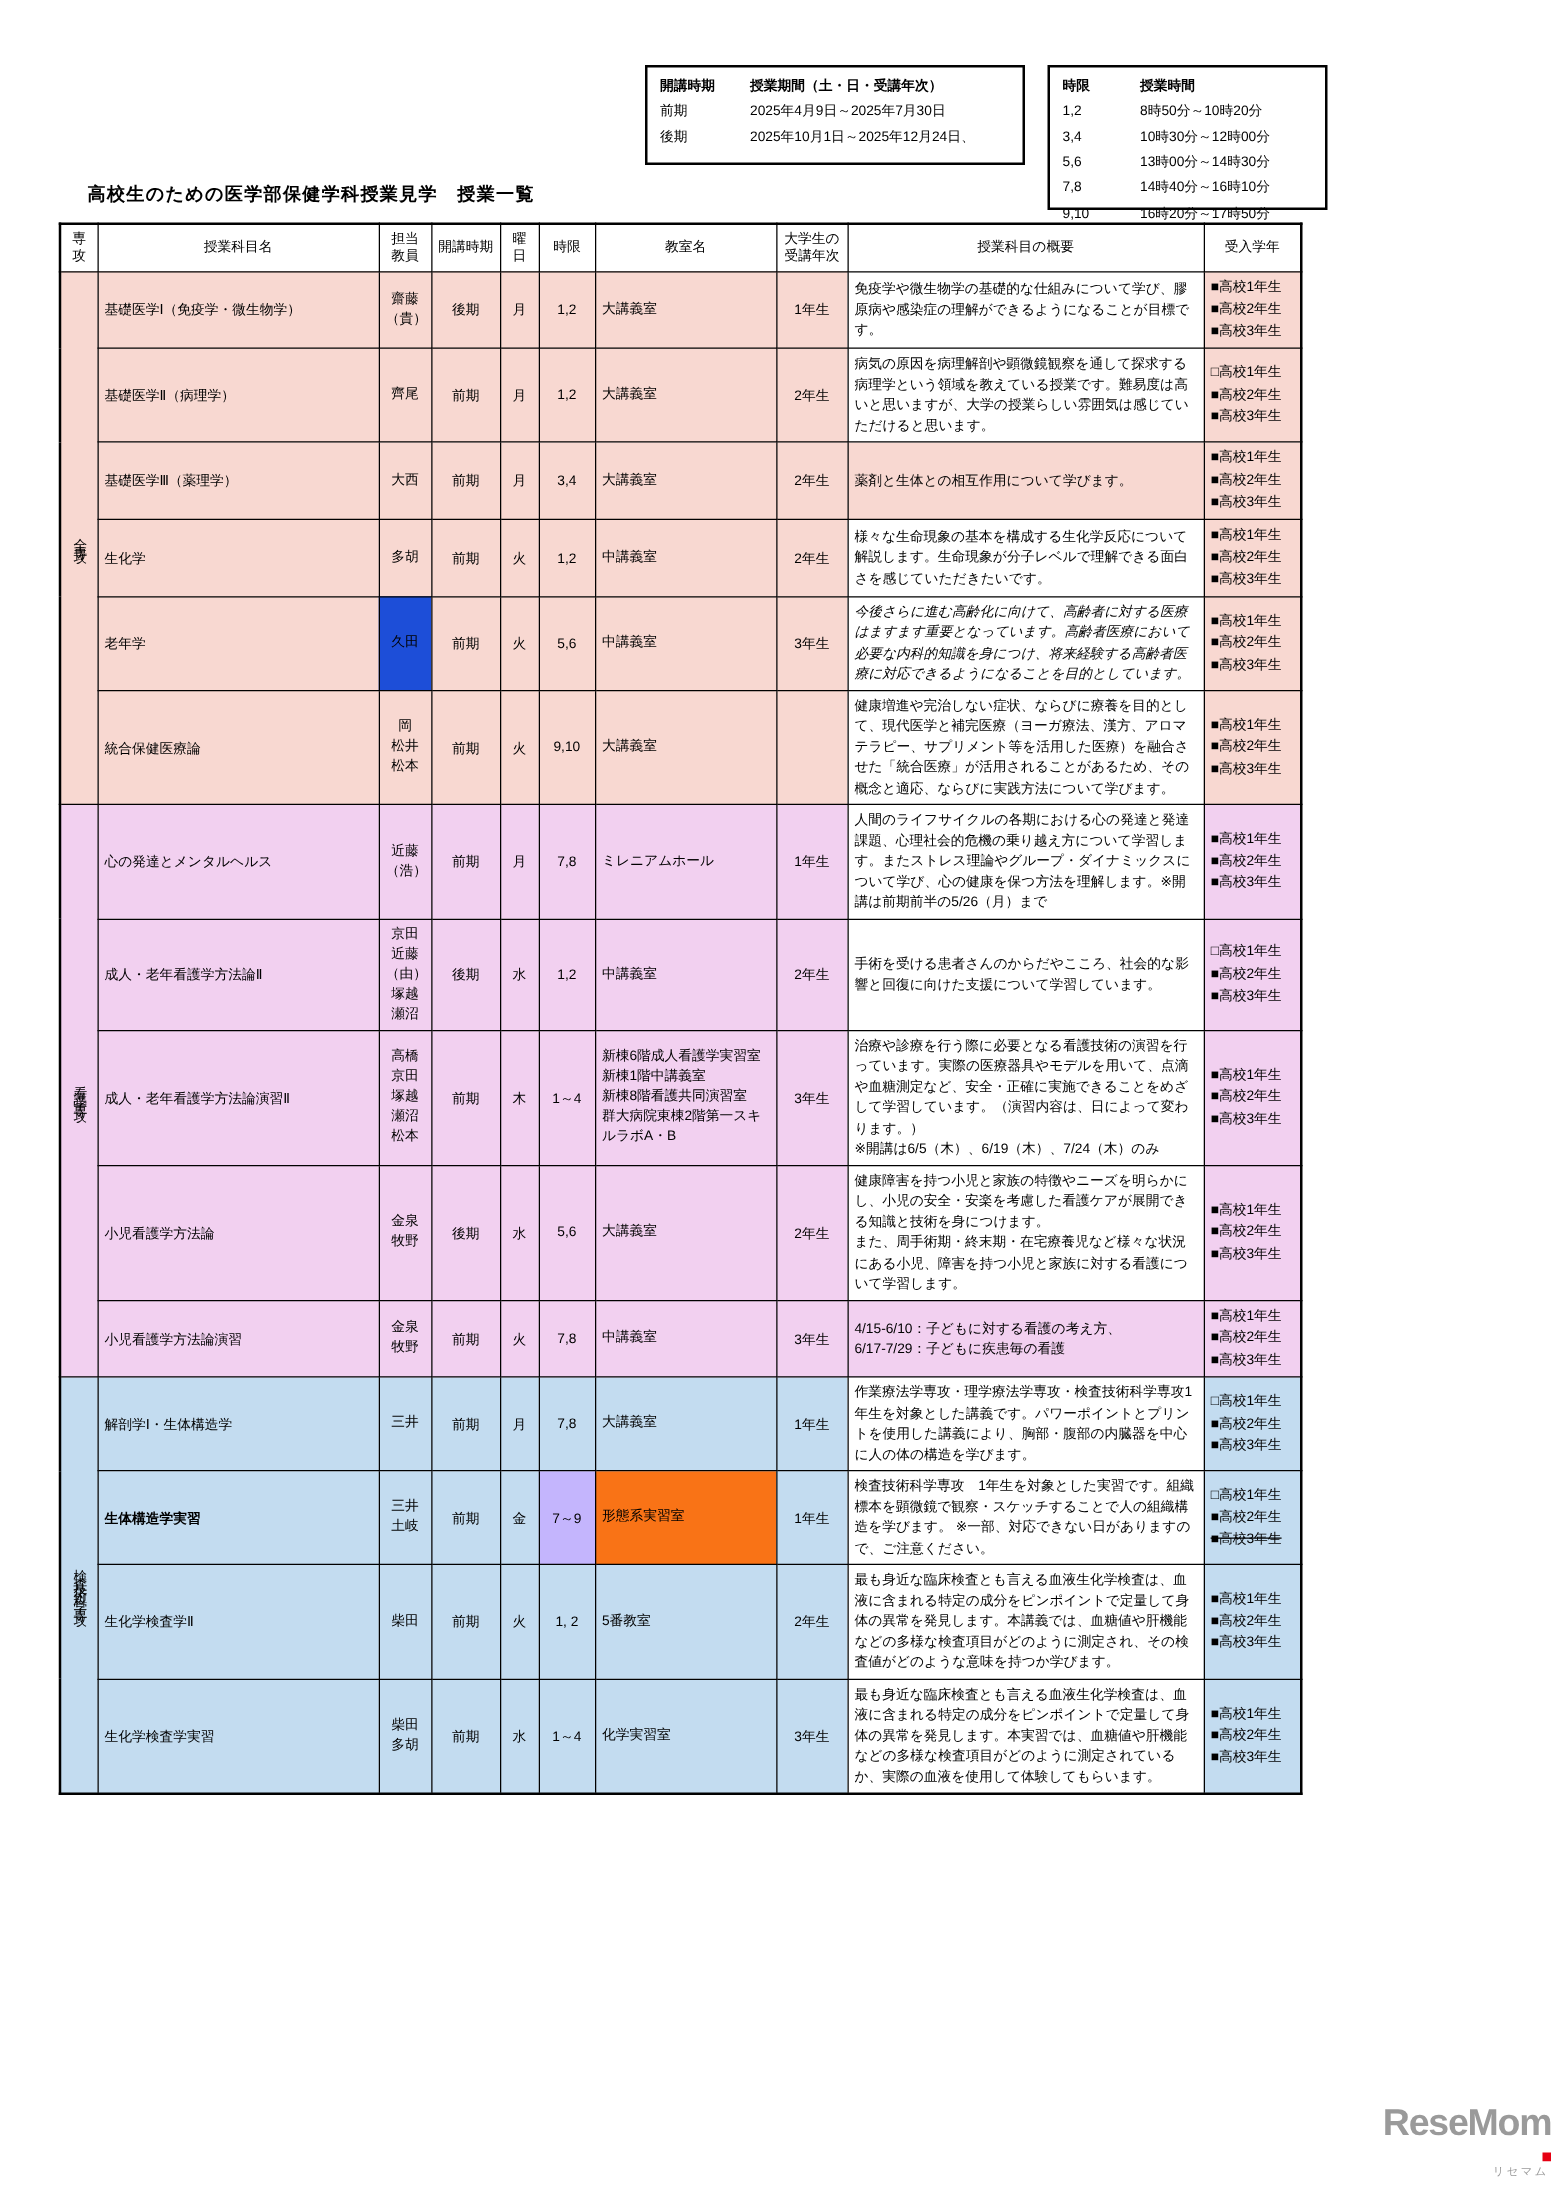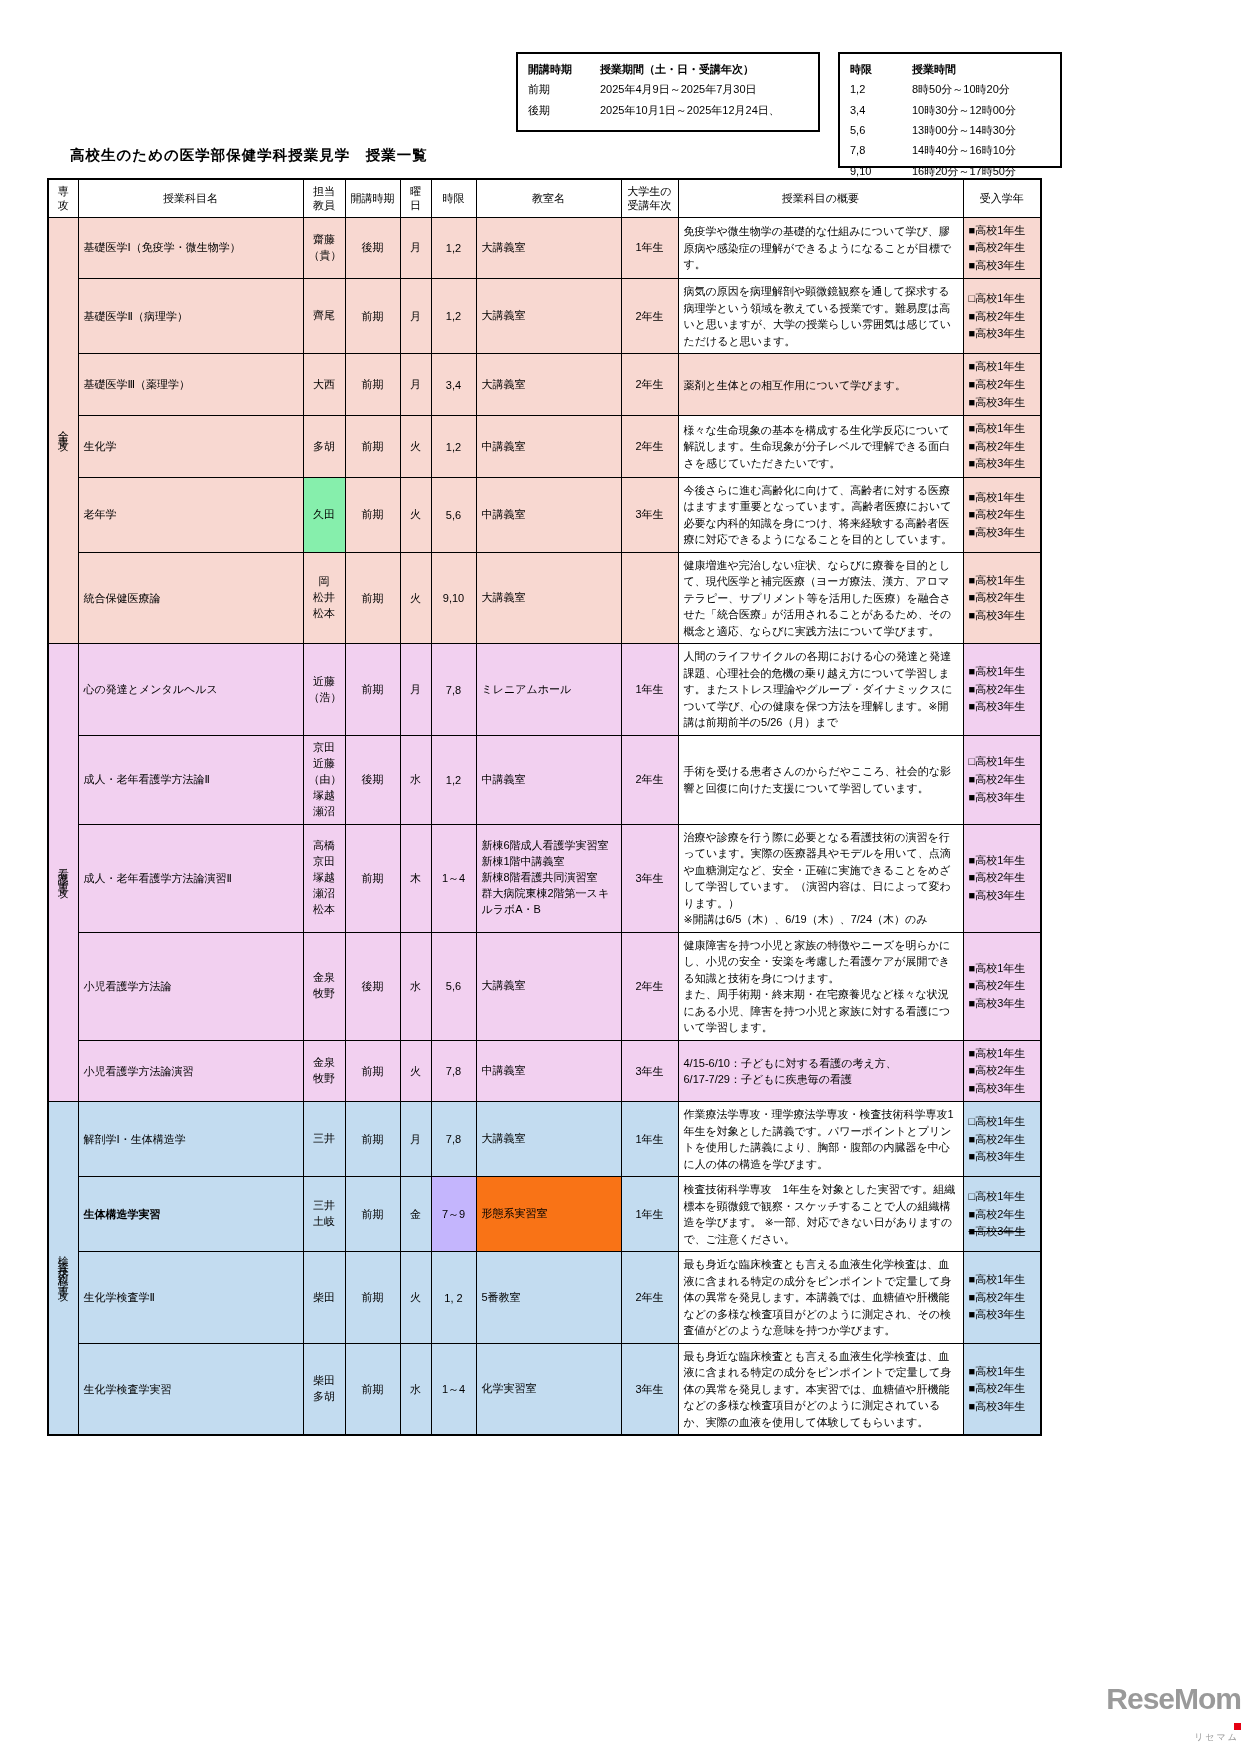--- a/index.html
+++ b/index.html
@@ -181,27 +181,27 @@
           <td class="c-year" style="background: rgb(248, 216, 209);">2年生</td>
           <td class="c-overview" style="background: rgb(255, 255, 255);">様々な生命現象の基本を構成する生化学反応について解説します。生命現象が分子レベルで理解できる面白さを感じていただきたいです。</td>
           <td class="c-grades" style="background: rgb(248, 216, 209);">
             <div>■高校1年生</div>
             <div>■高校2年生</div>
             <div>■高校3年生</div>
           </td>
         </tr>
         <tr>
           <td class="c-subject" style="background: rgb(248, 216, 209);">老年学</td>
-          <td class="c-instructor" style="background: #86efac;">久田</td>
+          <td class="c-instructor" style="background: #1d4ed8;">久田</td>
           <td class="c-term" style="background: rgb(248, 216, 209);">前期</td>
           <td class="c-day" style="background: rgb(248, 216, 209);">火</td>
           <td class="c-period" style="background: rgb(248, 216, 209);">5,6</td>
           <td class="c-classroom" style="background: rgb(248, 216, 209);">中講義室</td>
           <td class="c-year" style="background: rgb(248, 216, 209);">3年生</td>
-          <td class="c-overview" style="background: rgb(255, 255, 255);">今後さらに進む高齢化に向けて、高齢者に対する医療はますます重要となっています。高齢者医療において必要な内科的知識を身につけ、将来経験する高齢者医療に対応できるようになることを目的としています。</td>
+          <td class="c-overview" style="background: rgb(255, 255, 255); font-style: italic;">今後さらに進む高齢化に向けて、高齢者に対する医療はますます重要となっています。高齢者医療において必要な内科的知識を身につけ、将来経験する高齢者医療に対応できるようになることを目的としています。</td>
           <td class="c-grades" style="background: rgb(248, 216, 209);">
             <div>■高校1年生</div>
             <div>■高校2年生</div>
             <div>■高校3年生</div>
           </td>
         </tr>
         <tr>
           <td class="c-subject" style="background: rgb(248, 216, 209);">統合保健医療論</td>
           <td class="c-instructor" style="background: rgb(248, 216, 209);">岡
 松井

